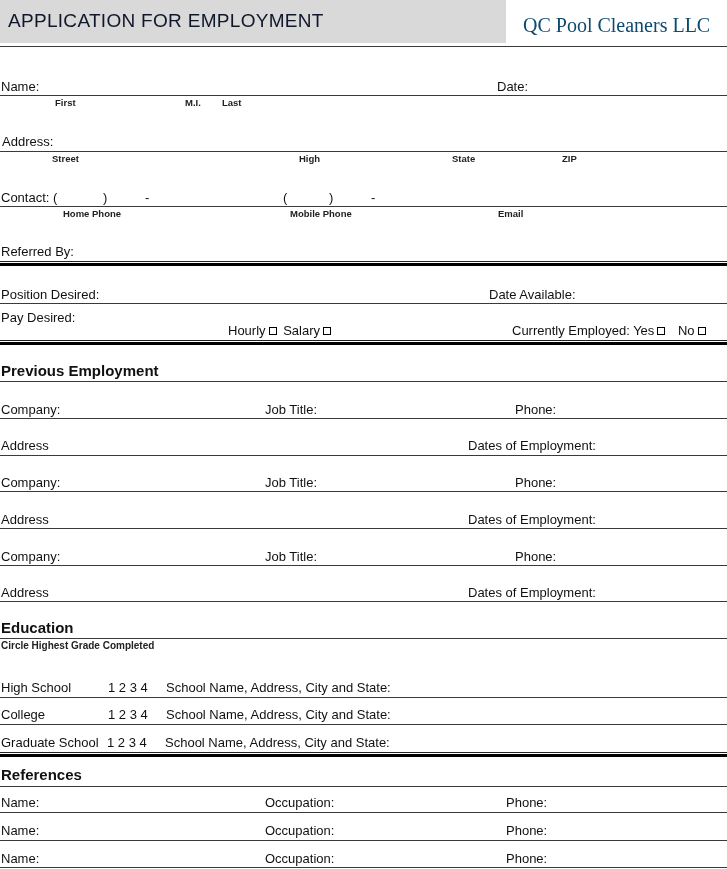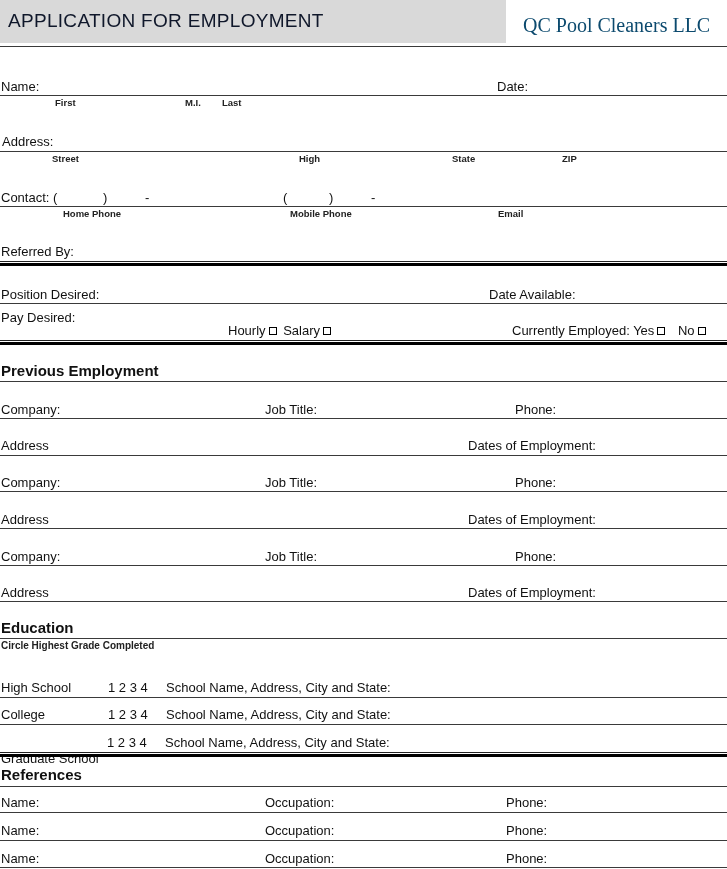--- a/index.html
+++ b/index.html
@@ -101,21 +101,21 @@
 <div class="abs lbl" style="left:1px;top:680px;">High School</div>
 <div class="abs lbl" style="left:108px;top:680px;">1 2 3 4</div>
 <div class="abs lbl" style="left:166px;top:680px;">School Name, Address, City and State:</div>
 <div class="rule" style="top:697px;"></div>
 
 <div class="abs lbl" style="left:1px;top:707px;">College</div>
 <div class="abs lbl" style="left:108px;top:707px;">1 2 3 4</div>
 <div class="abs lbl" style="left:166px;top:707px;">School Name, Address, City and State:</div>
 <div class="rule" style="top:724px;"></div>
 
-<div class="abs lbl" style="left:1px;top:735px;margin-top:16px;">Graduate School</div>
+<div class="abs lbl" style="left:1px;top:735px;">Graduate School</div>
 <div class="abs lbl" style="left:107px;top:735px;">1 2 3 4</div>
 <div class="abs lbl" style="left:165px;top:735px;">School Name, Address, City and State:</div>
 <div class="dbl" style="top:752px;"></div>
 
 <div class="abs sect" style="left:1px;top:766px;">References</div>
 <div class="rule" style="top:786px;"></div>
 
 <div class="abs lbl" style="left:1px;top:795px;">Name:</div>
 <div class="abs lbl" style="left:265px;top:795px;">Occupation:</div>
 <div class="abs lbl" style="left:506px;top:795px;">Phone:</div>

